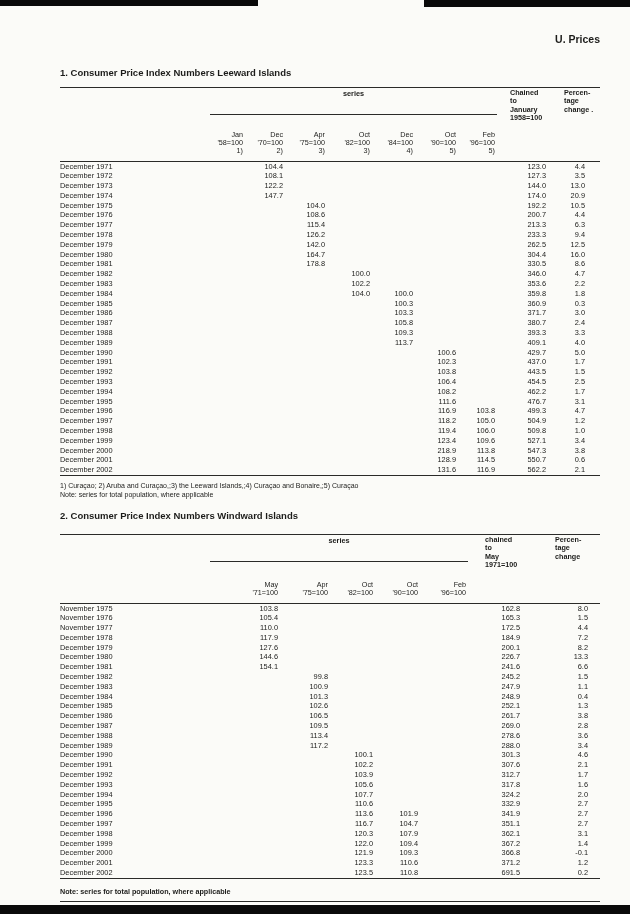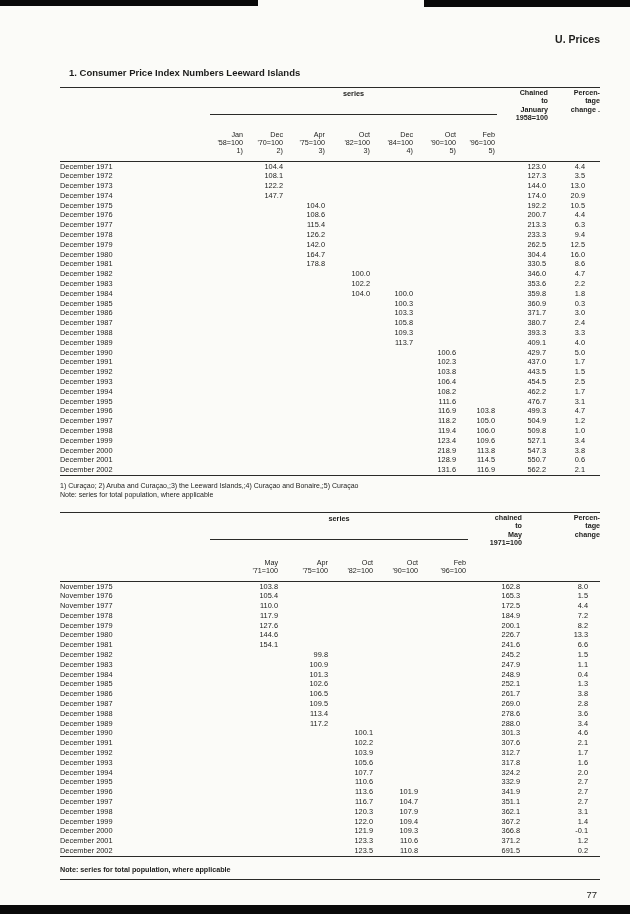--- a/index.html
+++ b/index.html
@@ -8,41 +8,41 @@
     background:#fbfbf8;
     font-family:"Liberation Sans", sans-serif;
     color:#1c1c1a;
     position:relative;
     overflow:hidden;
   }
   .scan-bar { position:absolute; background:#0a0a0a; }
   .content { position:absolute; left:60px; top:0; width:540px; }
   .page-header { margin-top:33px; text-align:right; font-weight:bold; font-size:10.5px; }
   .section-title { font-weight:bold; font-size:9.5px; }
-  #title1 { margin-top:22px;margin-left:9px; }
+  #title1 { margin-top:22px; }
   #title2 { margin-top:11px; }
 
   table {
     border-collapse:collapse; table-layout:fixed; width:540px;
     border-top:1px solid #2b2b29; border-bottom:1px solid #2b2b29;
     margin-top:9px;
   }
   #table2 { margin-top:13px; }
   td { font-size:7.4px; line-height:9.8px; vertical-align:bottom; overflow:hidden; white-space:nowrap; }
   .hdr-bottom { border-bottom:1px solid #2b2b29; }
   .series-cell { height:14px; vertical-align:bottom; padding:0; }
   .series-label {
     border-bottom:1px solid #2b2b29; text-align:center;
     font-weight:bold; font-size:7.3px; line-height:12px; padding-bottom:14px;
   }
   .colhead { vertical-align:bottom; text-align:right; padding:0 2px 5px 0; font-weight:normal; }
   #table1 .colhead { height:46px; }
   #table2 .colhead { height:41px; }
   .hline { line-height:8.3px; font-size:7.2px; }
-  .chained-head, .pct-head { vertical-align:top; text-align:right; font-weight:bold; padding-top:1px; }
+  .chained-head, .pct-head { vertical-align:top; text-align:left; font-weight:bold; padding-top:1px; }
   #table1 .chained-head { padding-left:13px; }
   #table1 .pct-head    { padding-left:16px; }
   #table2 .chained-head { padding-left:17px; }
   #table2 .pct-head    { padding-left:33px; }
 
   .rowlabel { text-align:left;margin-left:12px; }
   .num { text-align:right; padding-right:2px; }
   #table1 .pct { padding-right:15px; }
   #table2 .pct { padding-right:12px; }
 
@@ -522,20 +522,21 @@
           <td class="num pct">2.1</td>
         </tr>
       </tbody>
     </table>
 
   <div class="footnotes">
     <div class="footnote">1) Curaçao; 2) Aruba and Curaçao,;3) the Leeward Islands,;4) Curaçao and Bonaire,;5) Curaçao</div>
     <div class="footnote">Note: series for total population, where applicable</div>
   </div>
 
+  <div class="section-title" id="title2">2. Consumer Price Index Numbers Windward Islands</div>
 
   <table id="table2">
       <colgroup>
         <col style="width: 150px;">
         <col style="width: 70px;">
         <col style="width: 50px;">
         <col style="width: 45px;">
         <col style="width: 45px;">
         <col style="width: 48px;">
         <col style="width: 54px;">

